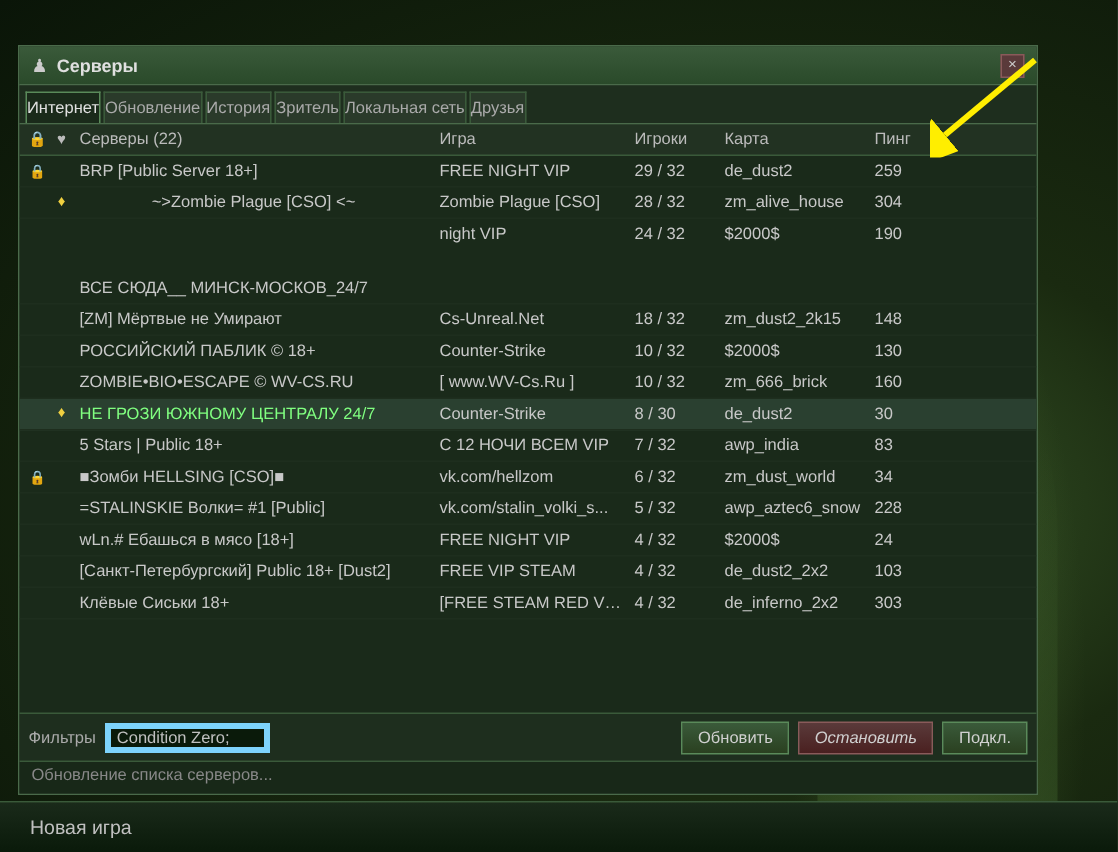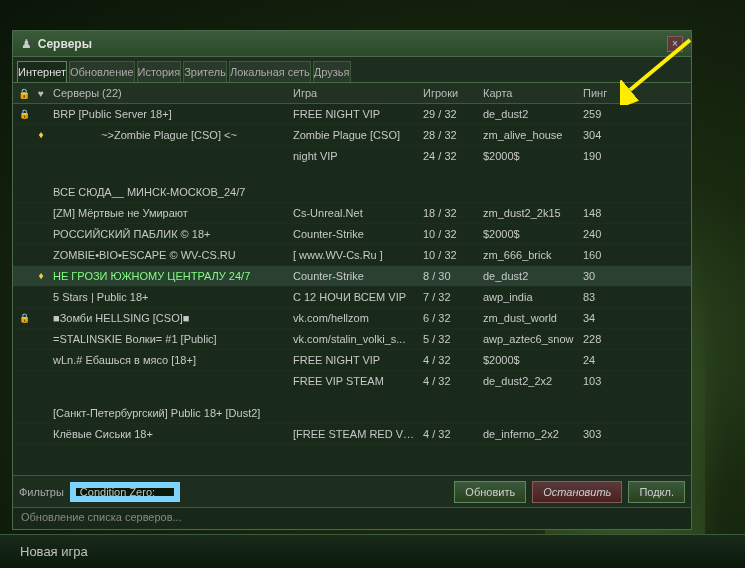--- a/index.html
+++ b/index.html
@@ -170,21 +170,21 @@
       height: 32px;
     }
 
     .filter-label {
       color: #aaaaaa;
       font-size: 11px;
     }
 
     .filter-input {
       background: #0a1a0a;
-      border: 6px solid #7dd3fc;
+      border: 4px solid #7dd3fc;
       color: #c0c0c0;
       font-size: 11px;
       padding: 2px 4px;
       width: 110px;
       height: 20px;
     }
 
     .spacer { flex: 1; }
 
     .btn {
@@ -348,21 +348,21 @@
           <div class="cell">zm_dust2_2k15</div>
           <div class="cell">148</div>
         </div>
         <div class="server-row">
           <div class="cell cell-icon" style="font-size: 9px;"></div>
           <div class="cell cell-icon" style="color: rgb(136, 136, 136); font-size: 10px;"></div>
           <div class="cell" style="color: rgb(200, 200, 200);">РОССИЙСКИЙ ПАБЛИК © 18+</div>
           <div class="cell">Counter-Strike</div>
           <div class="cell">10 / 32</div>
           <div class="cell">$2000$</div>
-          <div class="cell">240</div>
+          <div class="cell">130</div>
         </div>
         <div class="server-row">
           <div class="cell cell-icon" style="font-size: 9px;"></div>
           <div class="cell cell-icon" style="color: rgb(136, 136, 136); font-size: 10px;"></div>
           <div class="cell" style="color: rgb(200, 200, 200);">ZOMBIE•BIO•ESCAPE © WV-CS.RU</div>
           <div class="cell">[ www.WV-Cs.Ru ]</div>
           <div class="cell">10 / 32</div>
           <div class="cell">zm_666_brick</div>
           <div class="cell">160</div>
         </div>
@@ -407,21 +407,21 @@
           <div class="cell cell-icon" style="color: rgb(136, 136, 136); font-size: 10px;"></div>
           <div class="cell" style="color: rgb(200, 200, 200);">wLn.# Ебашься в мясо [18+]</div>
           <div class="cell">FREE NIGHT VIP</div>
           <div class="cell">4 / 32</div>
           <div class="cell">$2000$</div>
           <div class="cell">24</div>
         </div>
         <div class="server-row">
           <div class="cell cell-icon" style="font-size: 9px;"></div>
           <div class="cell cell-icon" style="color: rgb(136, 136, 136); font-size: 10px;"></div>
-          <div class="cell" style="color: rgb(200, 200, 200); margin-top: 32px;">[Санкт-Петербургский] Public 18+ [Dust2]</div>
+          <div class="cell" style="color: rgb(200, 200, 200);">[Санкт-Петербургский] Public 18+ [Dust2]</div>
           <div class="cell">FREE VIP STEAM</div>
           <div class="cell">4 / 32</div>
           <div class="cell">de_dust2_2x2</div>
           <div class="cell">103</div>
         </div>
         <div class="server-row">
           <div class="cell cell-icon" style="font-size: 9px;"></div>
           <div class="cell cell-icon" style="color: rgb(136, 136, 136); font-size: 10px;"></div>
           <div class="cell" style="color: rgb(200, 200, 200);">Клёвые Сиськи 18+</div>
           <div class="cell">[FREE STEAM RED VIP.</div>

